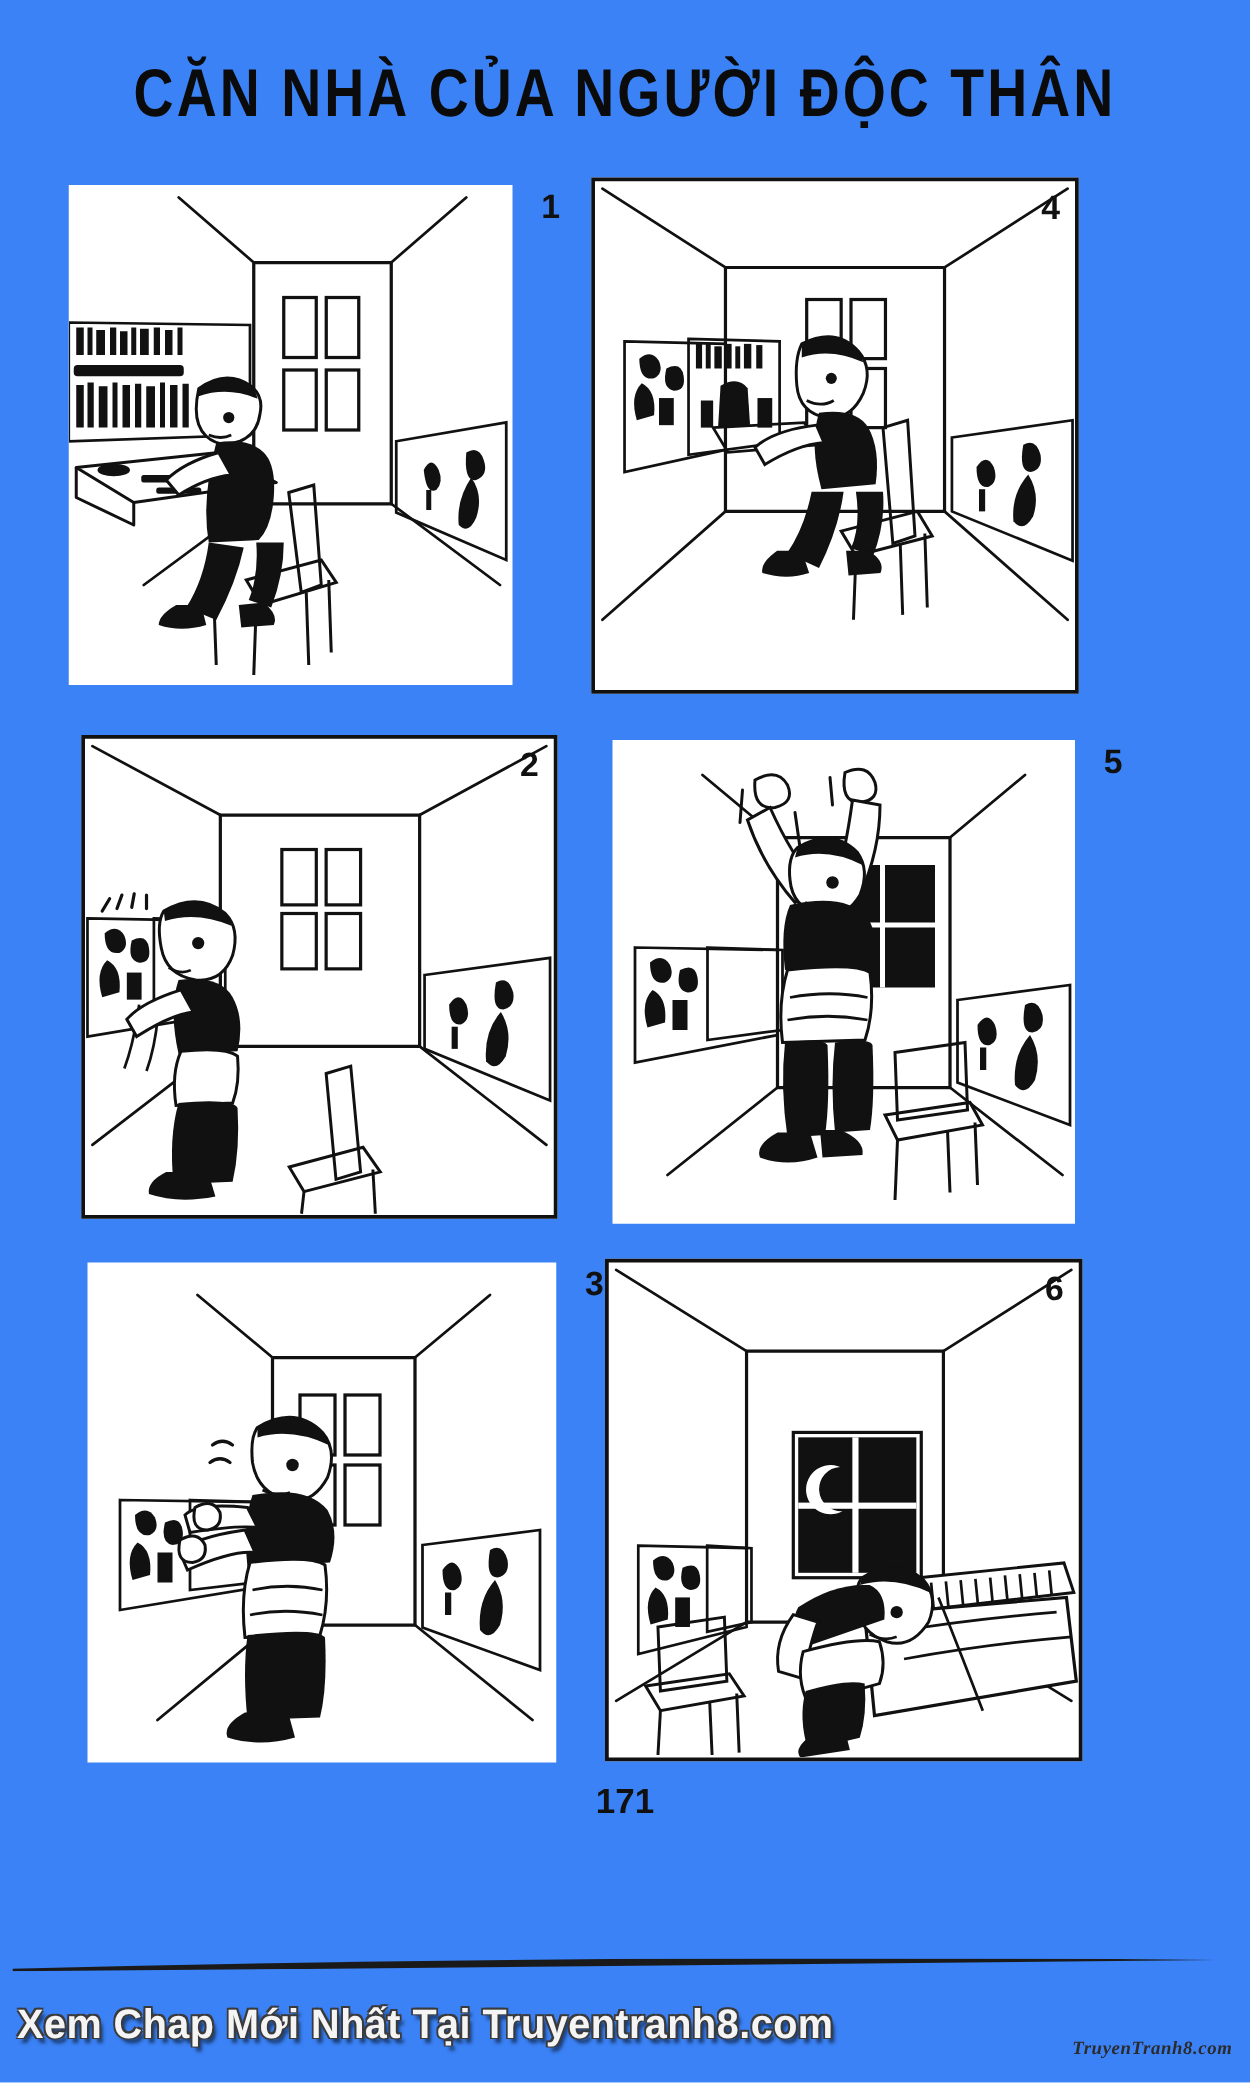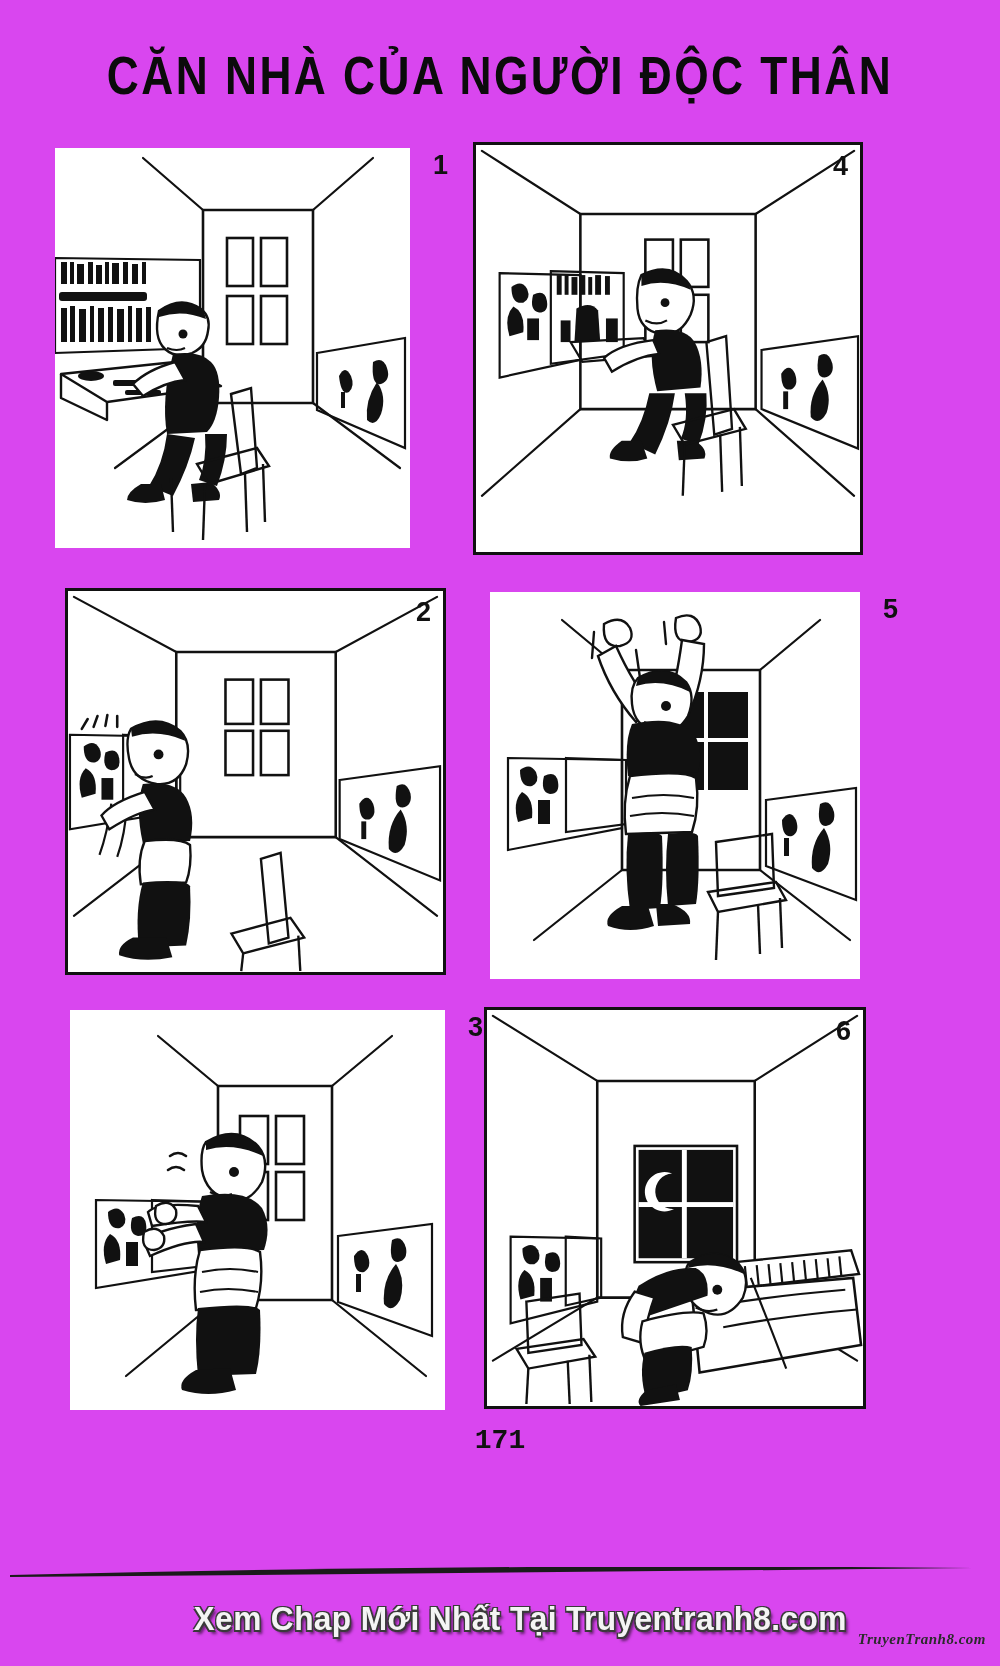--- a/index.html
+++ b/index.html
@@ -5,21 +5,21 @@
   * { box-sizing: border-box; }
   html, body {
     margin: 0; padding: 0;
     background: #ffffff;
     font-family: "Liberation Sans", sans-serif;
   }
   #page {
     position: relative;
     width: 1000px;
     height: 1666px;
-    background: #d946ef;
+    background: #3b82f6;
     overflow: hidden;
   }
 
   
   #title {
     position: absolute;
     left: 0; top: 44px;
     width: 1000px;
     text-align: center;
     font-family: "Liberation Sans", sans-serif;
@@ -49,41 +49,39 @@
   .panel.no-border > .panel-number { top: 2px; right: -38px; }
   .scene { position: absolute; inset: 0; overflow: hidden; }
   .scene svg { display: block; width: 100%; height: 100%; }
 
   
   #pageno {
     position: absolute;
     left: 0; top: 1425px;
     width: 1000px;
     text-align: center;
-    font-family: Liberation Mono, monospace;
+    font-family: Liberation Sans, sans-serif;
     font-weight: bold;
     font-size: 28px;
     color: #111;
   }
 
   
   #rule {
     position: absolute;
     left: 10px; top: 1567px;
     width: 962px; height: 10px;
   }
   #rule svg { display:block; width:100%; height:100%; }
 
   
   #watermark {
     position: absolute;
     left: 0; top: 1600px;
     width: 1000px;
-    text-align: center;
-    padding-left: 40px;
   }
   #watermark .wm-text {
     display: inline-block;
     font-family: "Liberation Sans", sans-serif;
     font-weight: bold;
     font-size: 33px;
     color: #f4f4f4;
     letter-spacing: 0.4px;
     text-shadow:
       -1.5px -1.5px 0 #3a3a3a,

